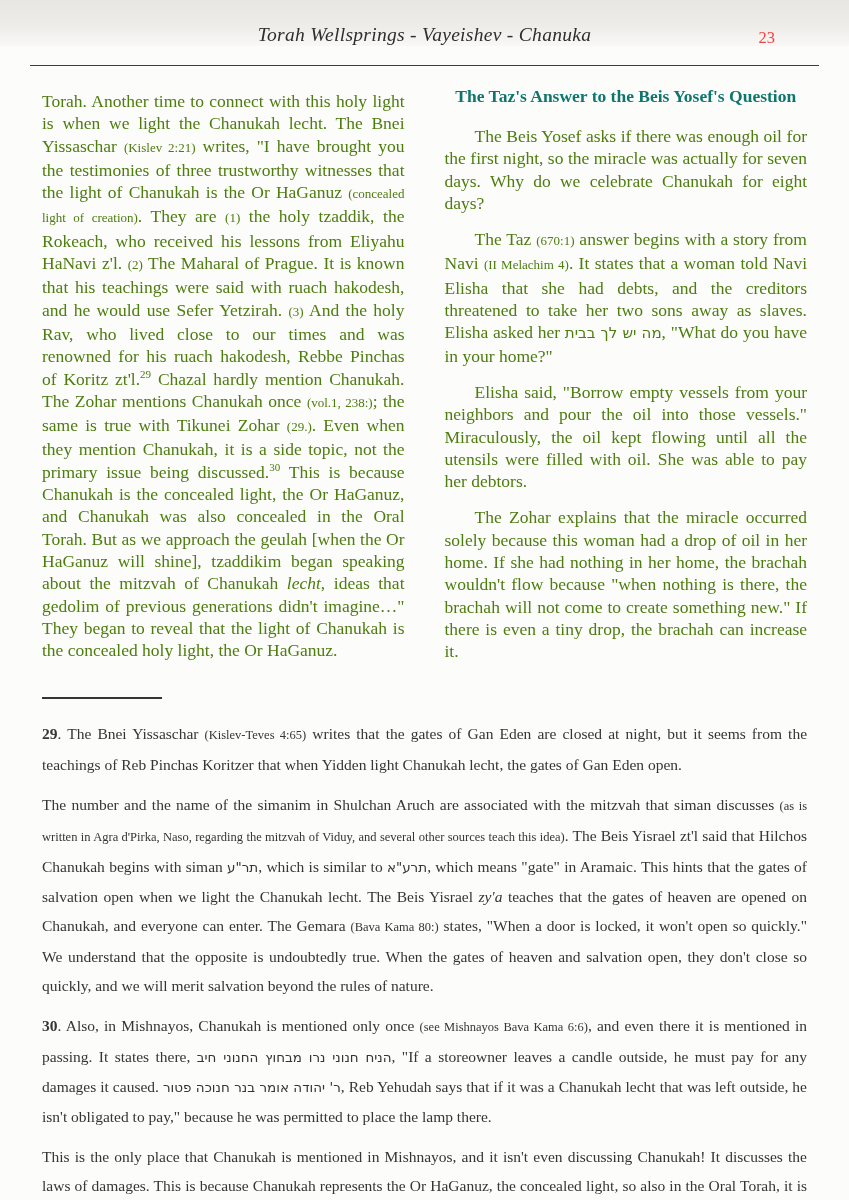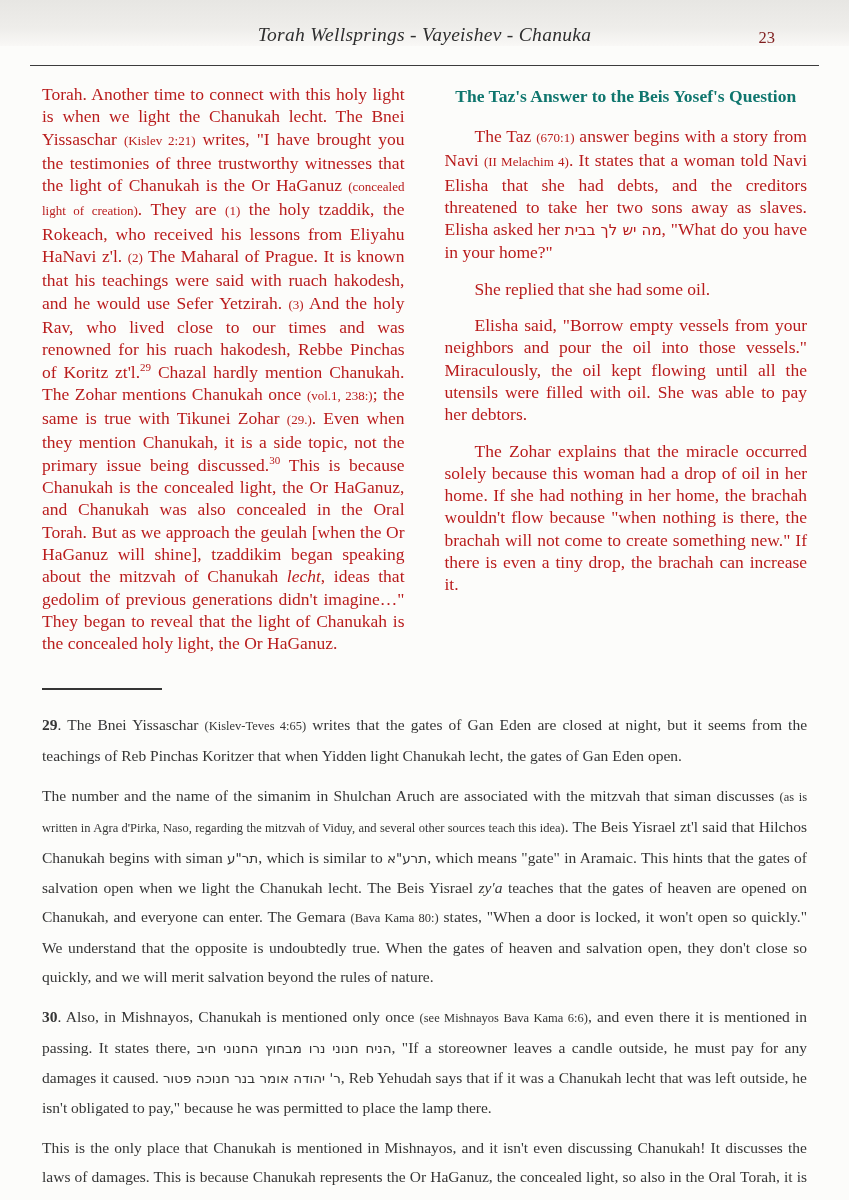--- a/index.html
+++ b/index.html
@@ -34,43 +34,43 @@
     font-style: italic;
     font-size: 19.5px;
     letter-spacing: 0.3px;
     color: #2e2e2e;
   }
   .page-number {
     position: absolute;
     top: 28px;
     right: 74px;
     font-size: 16.5px;
-    color: #7f1d1d;
+    color: #ef4444;
   }
   .header-rule {
     margin: 7px 30px 0 30px;
     border: 0;
     border-top: 1.6px solid #3c3c3c;
     height: 0;
   }
   .content {
     display: flex;
     gap: 40px;
     padding: 17px 42px 0 42px;
   }
   .column {
     flex: 1 1 0;
     min-width: 0;
   }
   .column p.para {
-    margin: 0 0 14px 0;
+    margin: 7px 0 14px 0;
     font-size: 17.5px;
     line-height: 22.3px;
     text-align: justify;
-    color: #b91c1c;
+    color: #4d7c0f;
   }
   .column p.para.indent { text-indent: 30px; }
   .section-heading {
     margin: 2px 4px 17px 4px;
     text-align: center;
     font-size: 17.5px;
     font-weight: bold;
     line-height: 23px;
     color: #0f766e;
   }
@@ -115,22 +115,22 @@
   <hr class="header-rule">
 
   <div class="content">
     <div class="column">
         <p class="para"><span class="run-n">Torah. Another time to connect with this holy light is when we light the Chanukah lecht. The Bnei Yissaschar </span><span class="run-c">(Kislev 2:21)</span><span class="run-n"> writes, "I have brought you the testimonies of three trustworthy witnesses that the light of Chanukah is the Or HaGanuz </span><span class="run-c">(concealed light of creation)</span><span class="run-n">. They are </span><span class="run-c">(1)</span><span class="run-n"> the holy tzaddik, the Rokeach, who received his lessons from Eliyahu HaNavi z'l. </span><span class="run-c">(2)</span><span class="run-n"> The Maharal of Prague. It is known that his teachings were said with ruach hakodesh, and he would use Sefer Yetzirah. </span><span class="run-c">(3)</span><span class="run-n"> And the holy Rav, who lived close to our times and was renowned for his ruach hakodesh, Rebbe Pinchas of Koritz zt'l.</span><span class="run-sup">29</span><span class="run-n"> Chazal hardly mention Chanukah. The Zohar mentions Chanukah once </span><span class="run-c">(vol.1, 238:)</span><span class="run-n">; the same is true with Tikunei Zohar </span><span class="run-c">(29.)</span><span class="run-n">. Even when they mention Chanukah, it is a side topic, not the primary issue being discussed.</span><span class="run-sup">30</span><span class="run-n"> This is because Chanukah is the concealed light, the Or HaGanuz, and Chanukah was also concealed in the Oral Torah. But as we approach the geulah [when the Or HaGanuz will shine], tzaddikim began speaking about the mitzvah of Chanukah </span><span class="run-i">lecht</span><span class="run-n">, ideas that gedolim of previous generations didn't imagine…" They began to reveal that the light of Chanukah is the concealed holy light, the Or HaGanuz.</span></p>
       </div>
 
     <div class="column">
       <h2 class="section-heading">The Taz's Answer to the Beis Yosef's Question</h2>
       <div>
+          <p class="para indent"><span class="run-n">The Beis Yosef asks if there was enough oil for the first night, so the miracle was actually for seven days. Why do we celebrate Chanukah for eight days?</span></p>
           <p class="para indent"><span class="run-n">The Taz </span><span class="run-c">(670:1)</span><span class="run-n"> answer begins with a story from Navi </span><span class="run-c">(</span><span class="run-ci">II Melachim</span><span class="run-c"> 4)</span><span class="run-n">. It states that a woman told Navi Elisha that she had debts, and the creditors threatened to take her two sons away as slaves. Elisha asked her </span><span class="run-h" dir="rtl">מה יש לך בבית</span><span class="run-n">, "What do you have in your home?"</span></p>
-          <p class="para indent"><span class="run-n">She replied that she had some oil.</span></p>
           <p class="para indent"><span class="run-n">Elisha said, "Borrow empty vessels from your neighbors and pour the oil into those vessels." Miraculously, the oil kept flowing until all the utensils were filled with oil. She was able to pay her debtors.</span></p>
           <p class="para indent"><span class="run-n">The Zohar explains that the miracle occurred solely because this woman had a drop of oil in her home. If she had nothing in her home, the brachah wouldn't flow because "when nothing is there, the brachah will not come to create something new." If there is even a tiny drop, the brachah can increase it.</span></p>
         </div>
     </div>
   </div>
 
   <div class="footnotes">
     <hr class="footnote-divider">
     <div>
         <p class="para"><span class="run-b">29</span><span class="run-n">. The Bnei Yissaschar </span><span class="run-c">(Kislev-Teves 4:65)</span><span class="run-n"> writes that the gates of Gan Eden are closed at night, but it seems from the teachings of Reb Pinchas Koritzer that when Yidden light Chanukah lecht, the gates of Gan Eden open.</span></p>

